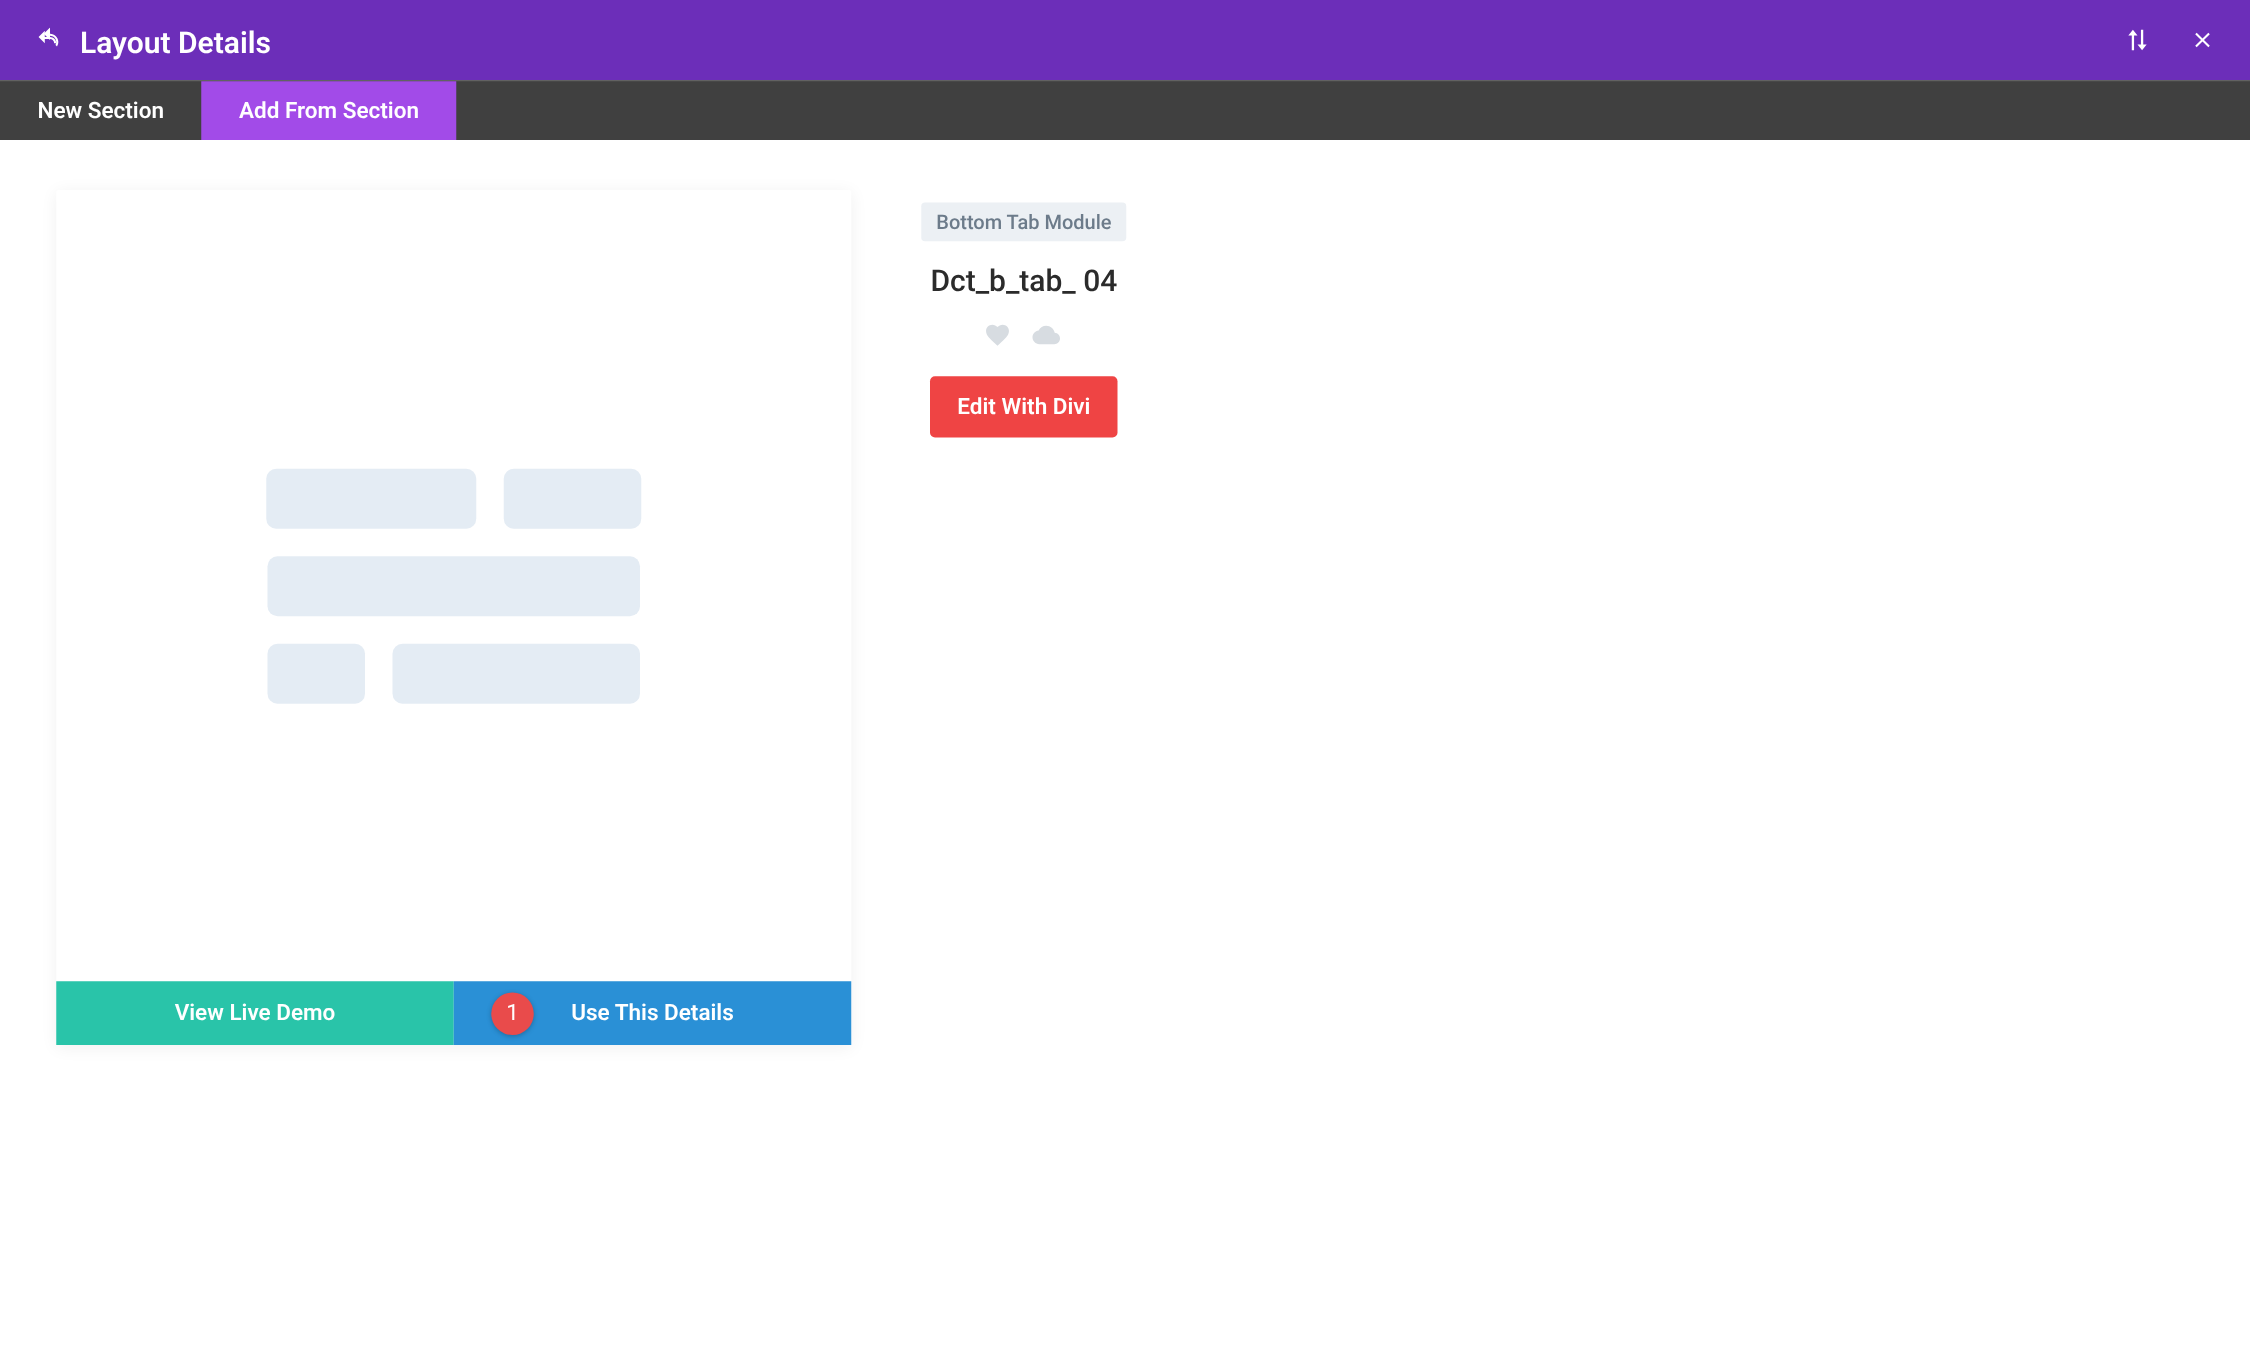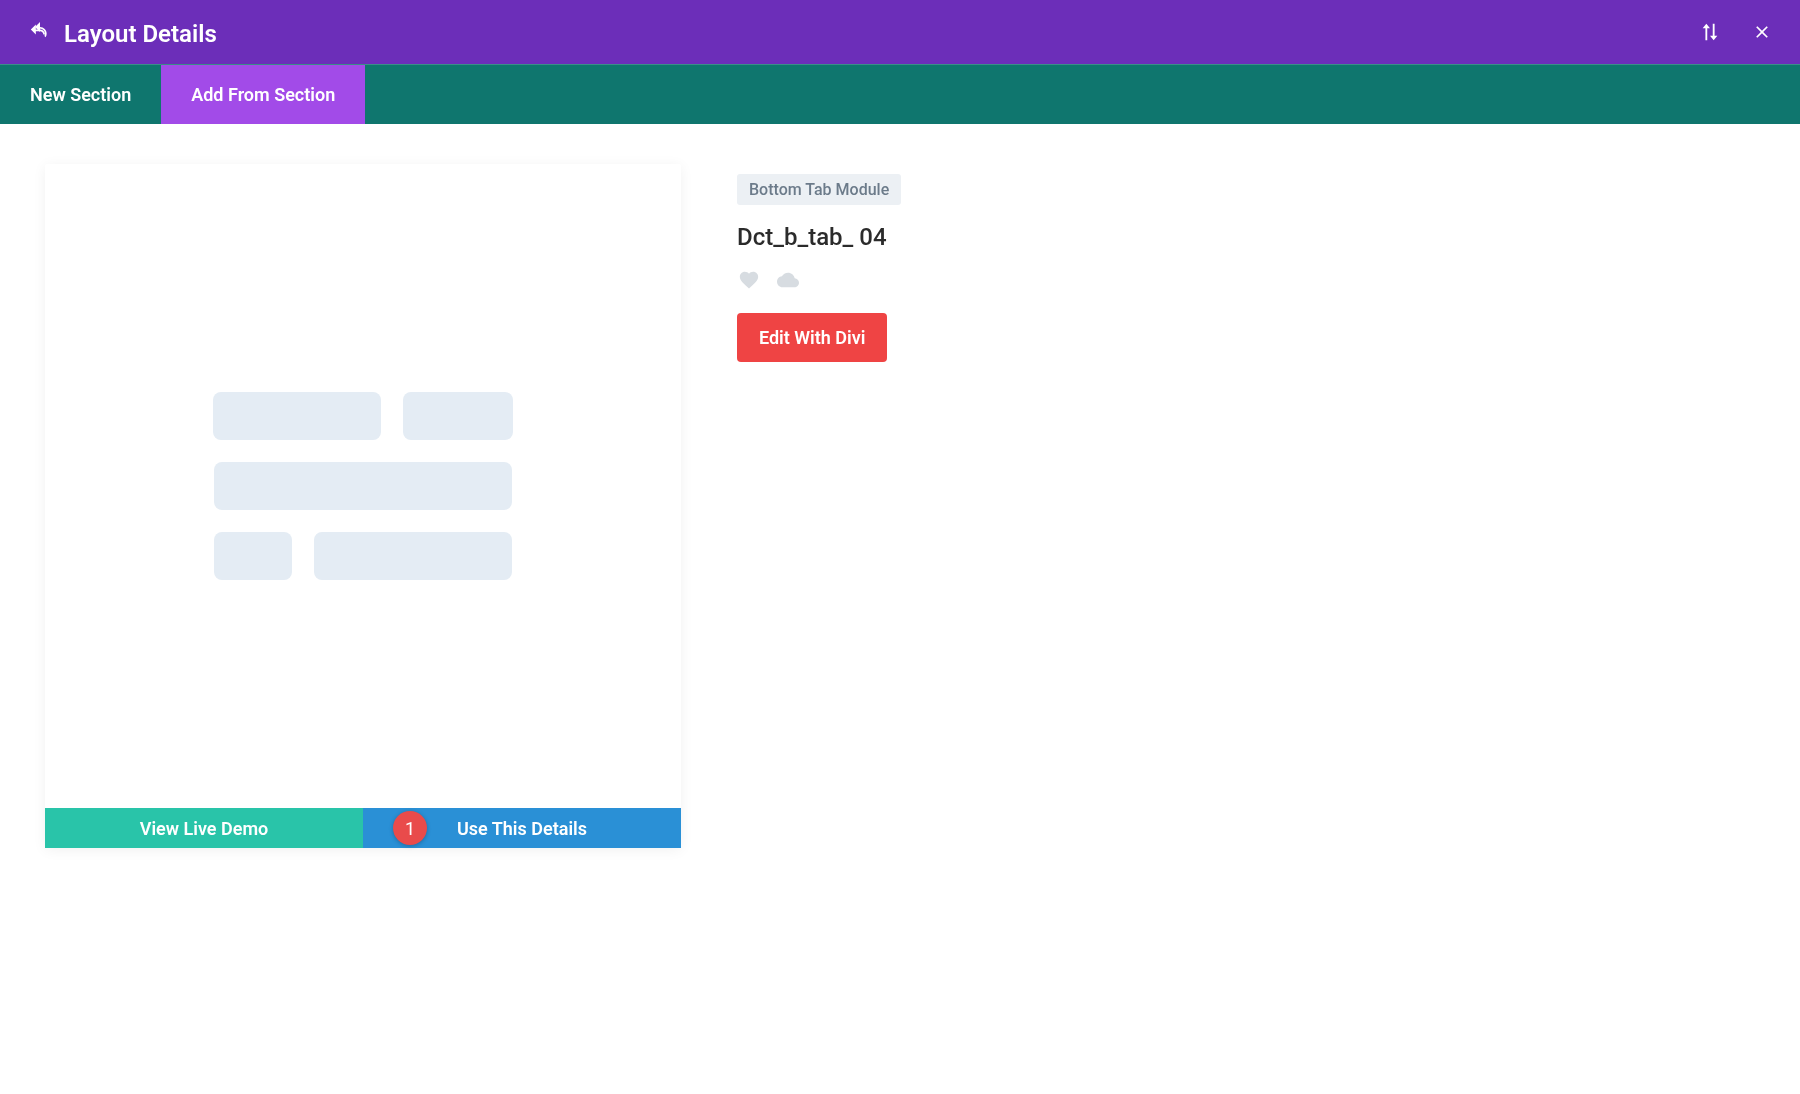--- a/index.html
+++ b/index.html
@@ -16,22 +16,22 @@
     }
     .top-bar-left { display: flex; align-items: flex-end; }
     .back-btn { display: flex; align-items: center; justify-content: center; width: 32px; height: 32px; cursor: pointer; margin-right: 8px; }
     .back-btn svg { fill: #fff; }
     .title { font-size: 24px; font-weight: 600; }
     .top-bar-right { display: flex; align-items: center; gap: 24px; }
     .arrows-btn, .close-btn { display: flex; align-items: center; justify-content: center; width: 28px; height: 28px; cursor: pointer; }
     .arrows-btn svg, .close-btn svg { fill: #fff; }
 
     .tab-row {
-      height: 60px;
-      background: #0f766e;
+      height: 48px;
+      background: #404040;
       display: flex;
       align-items: stretch;
       border-top: 1px solid rgba(255,255,255,0.18);
     }
     .tab { 
       padding: 0 30px; 
       display: flex; 
       align-items: center; 
       color: #fff; 
       font-size: 18px; 
@@ -54,21 +54,21 @@
     }
     .preview-area { flex: 1; display: flex; flex-direction: column; align-items: center; justify-content: center; padding: 40px; gap: 22px; }
     .placeholder-row { display: flex; gap: 22px; }
     .ph { background: #e4ecf4; border-radius: 8px; }
     .ph-a { width: 168px; height: 48px; }
     .ph-b { width: 110px; height: 48px; }
     .ph-wide { width: 298px; height: 48px; }
     .ph-c { width: 78px; height: 48px; }
     .ph-d { width: 198px; height: 48px; }
 
-    .card-actions { display: flex; height: 40px; }
+    .card-actions { display: flex; height: 51px; }
     .card-btn {
       flex: 1;
       display: flex;
       align-items: center;
       justify-content: center;
       color: #fff;
       font-size: 18px;
       font-weight: 600;
       cursor: pointer;
       position: relative;
@@ -86,21 +86,21 @@
       background: #e94b4b;
       color: #fff;
       display: flex;
       align-items: center;
       justify-content: center;
       font-size: 18px;
       font-weight: 400;
       box-shadow: 0 1px 4px rgba(0,0,0,0.25);
     }
 
-    .side-panel { display: flex; flex-direction: column; align-items: flex-start; gap: 18px; padding-top: 10px; }
+    .side-panel { display: flex; flex-direction: column; align-items: center; gap: 18px; padding-top: 10px; }
     .tag-chip { 
       background: #ecf0f4; 
       color: #6c7b8a; 
       font-size: 16px; 
       font-weight: 500; 
       padding: 6px 12px; 
       border-radius: 3px;
     }
     .layout-name { font-size: 24px; font-weight: 500; color: #2b2b2b; }
     .icon-row { display: flex; gap: 12px; align-items: center; }

